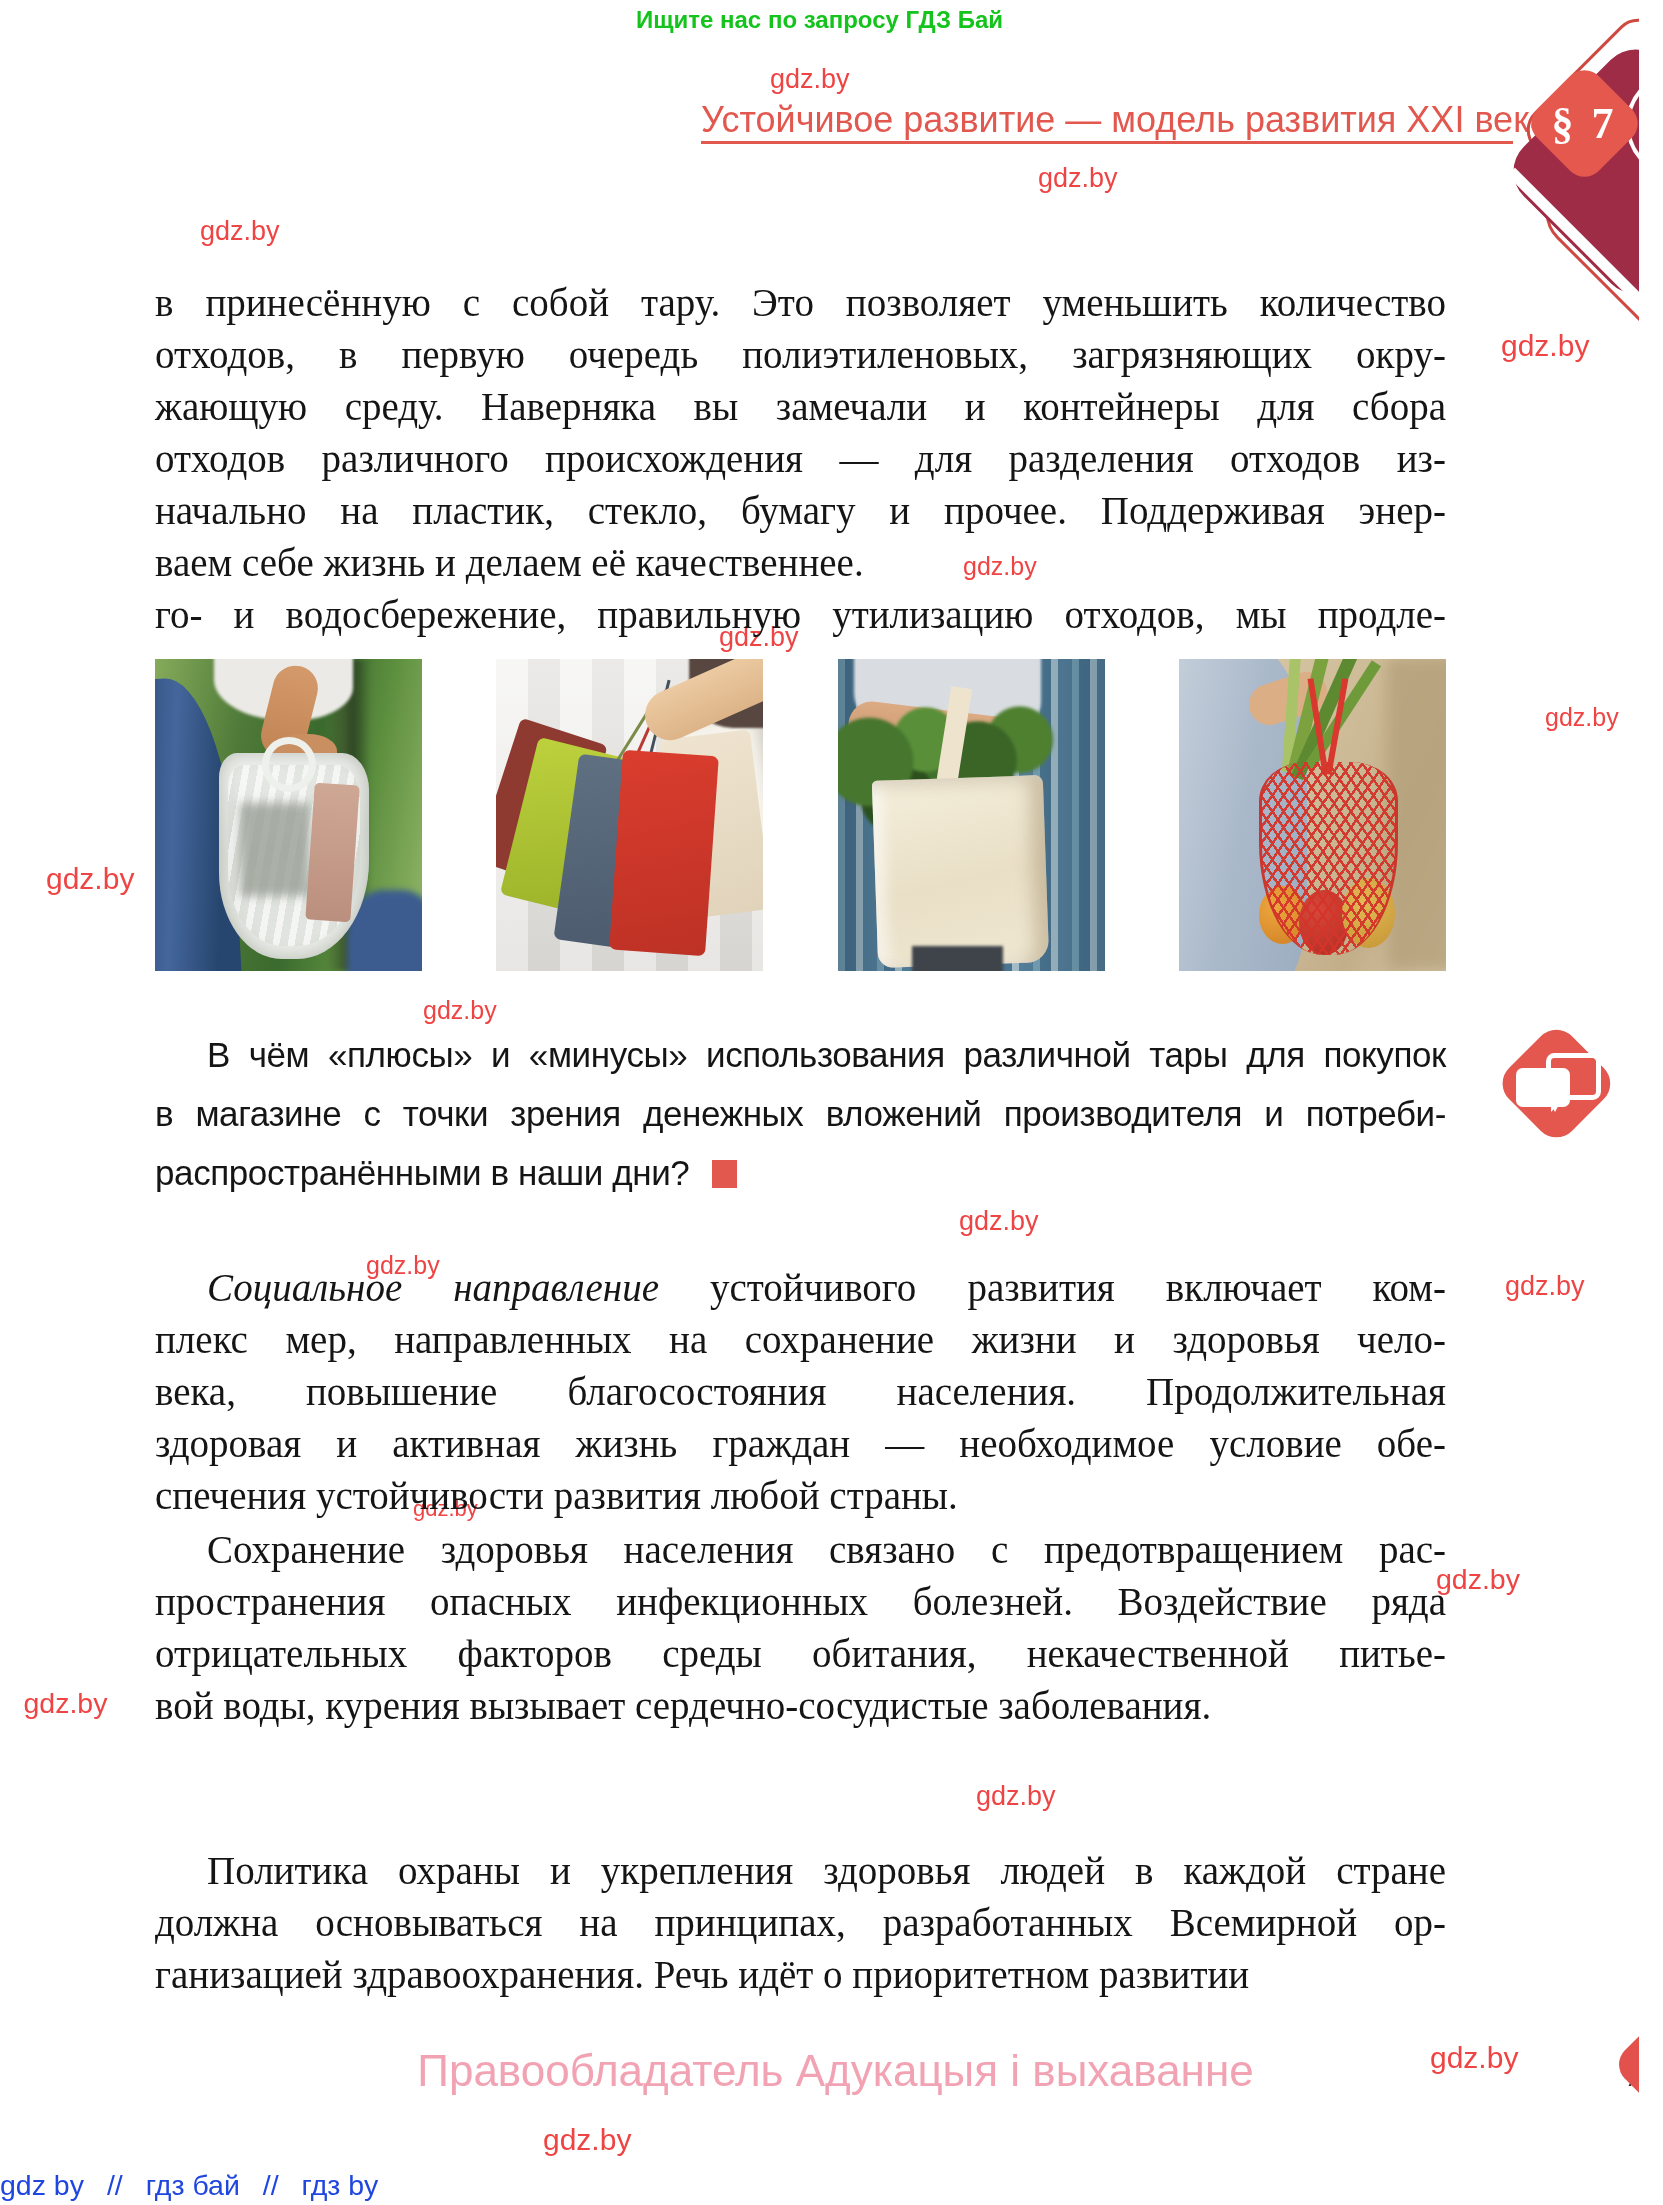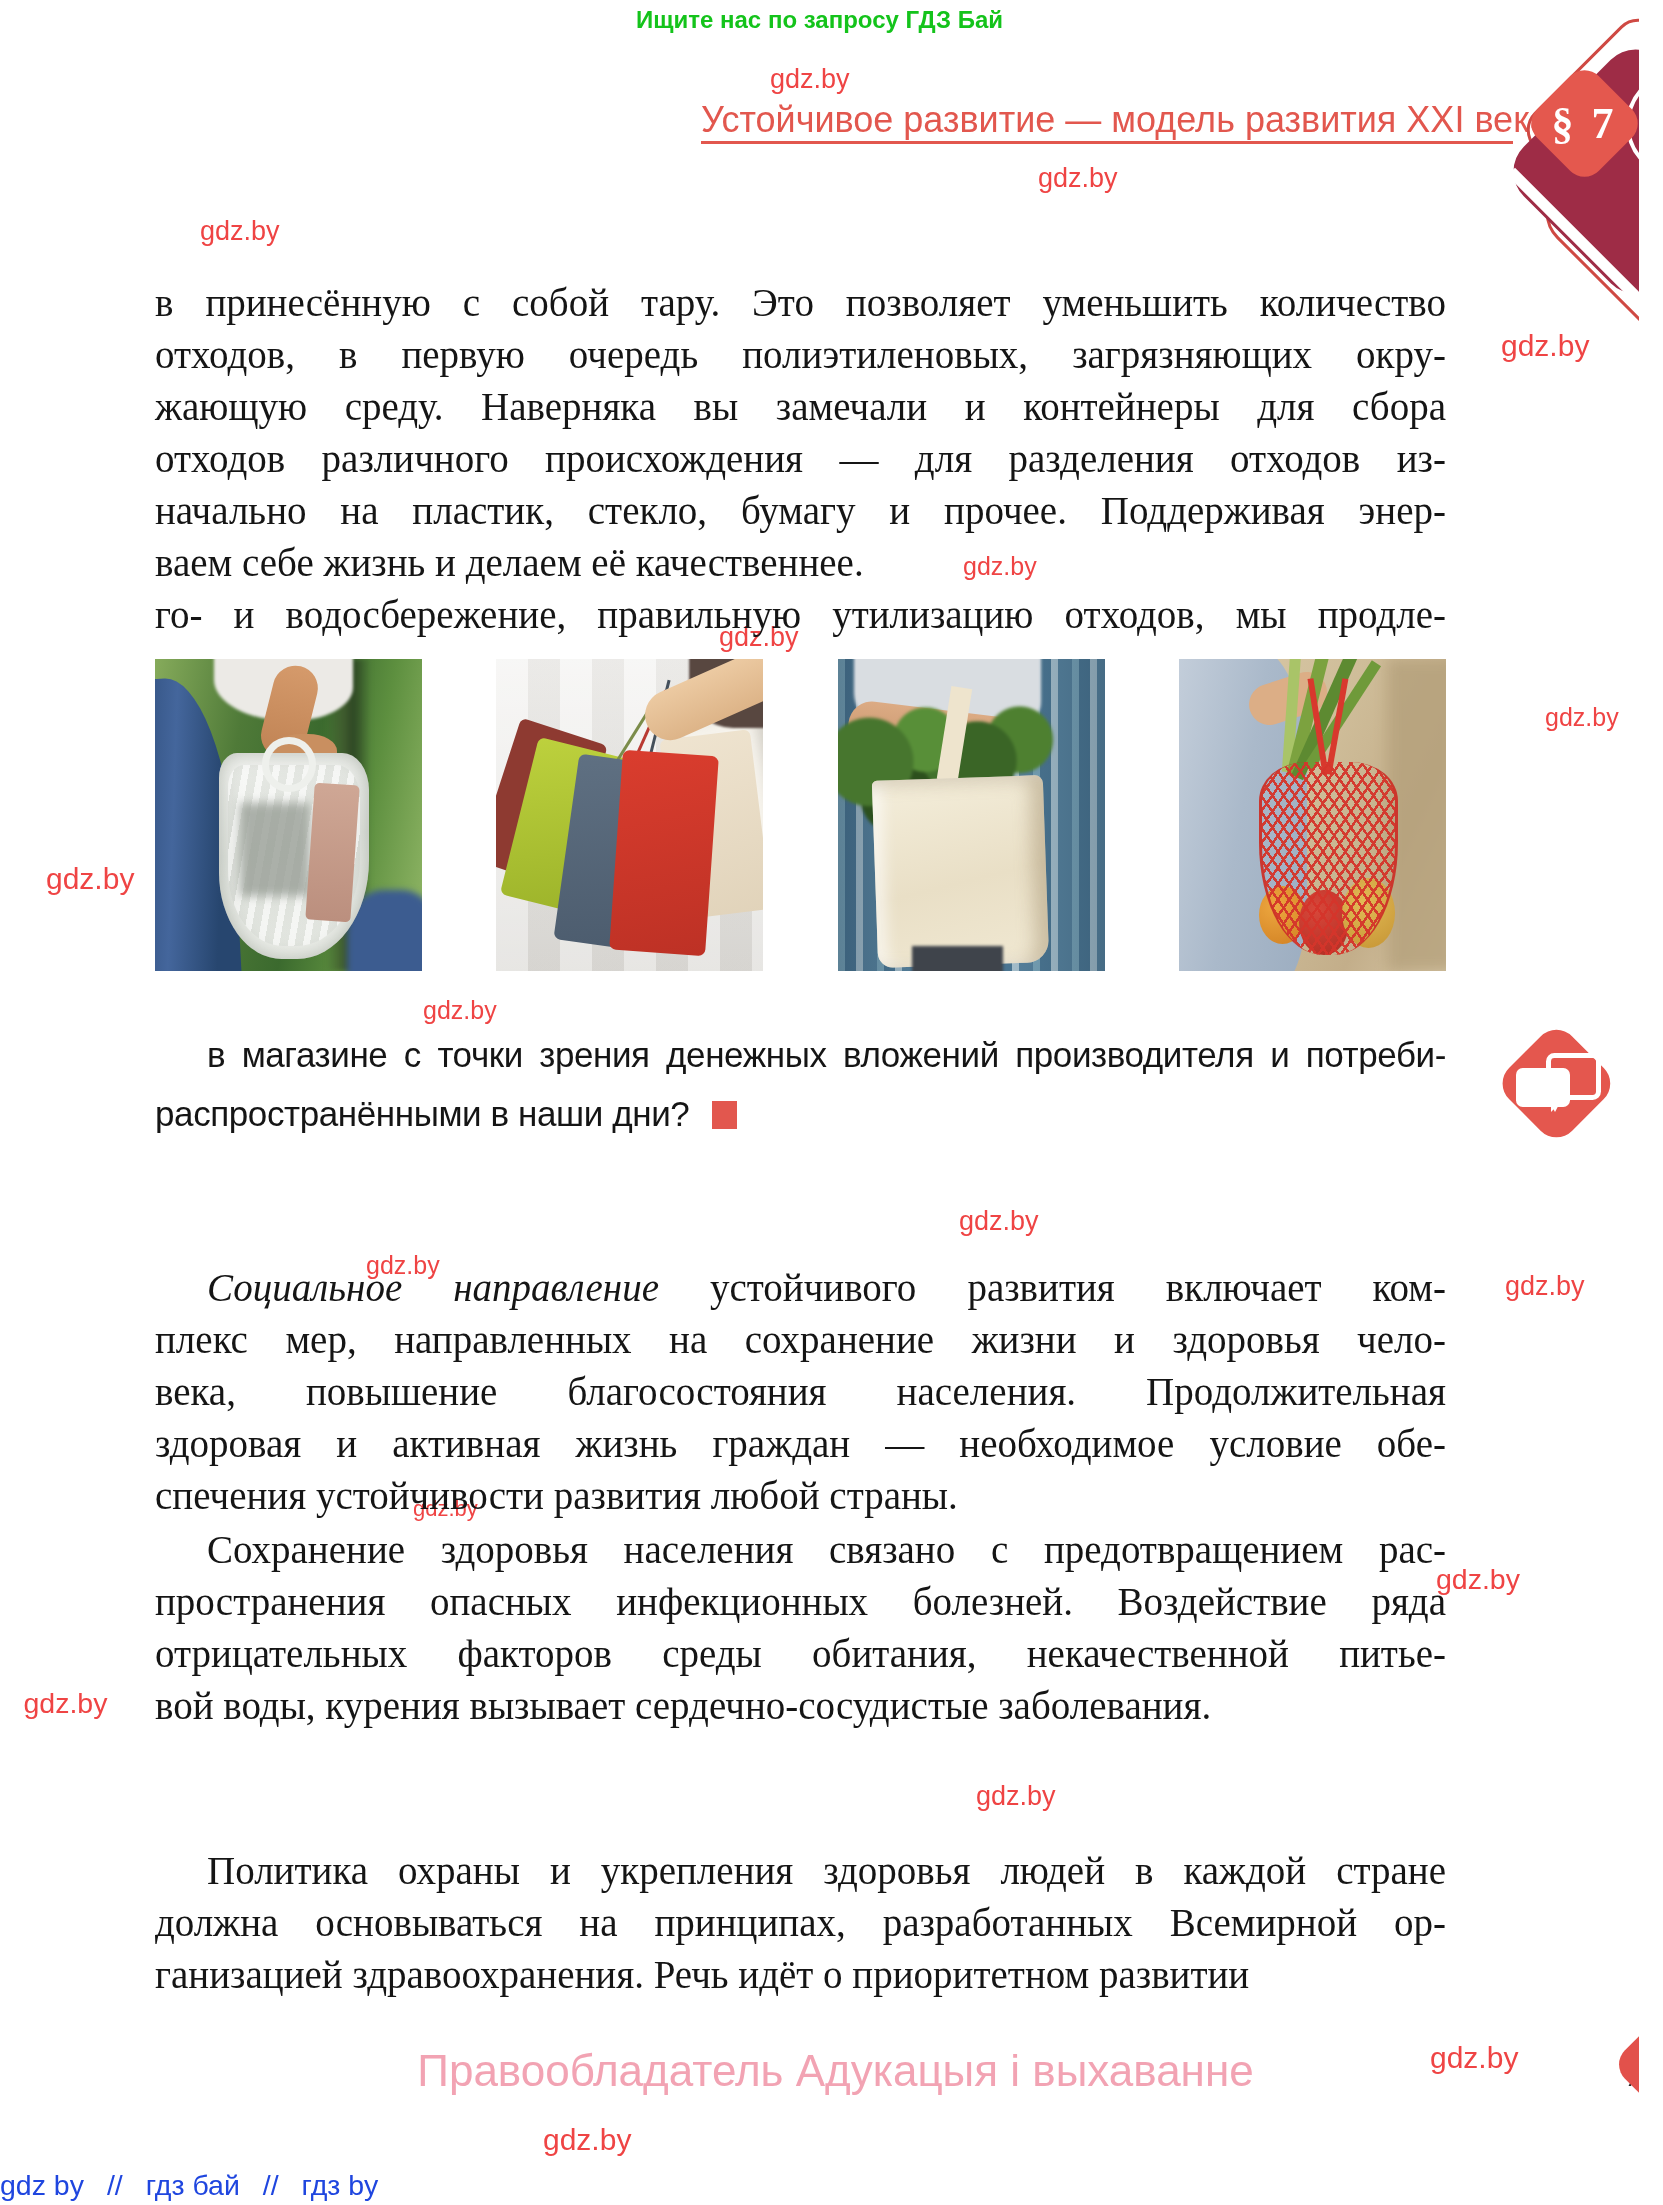--- a/index.html
+++ b/index.html
@@ -227,20 +227,21 @@
       <div class="l net4">
         <div class="l fruitA"></div>
         <div class="l fruitB"></div>
         <div class="l fruitC"></div>
         <div class="l mesh4"></div>
       </div>
     </figure>
   </div>
 
   <div class="para sans ind" style="top:1025px">
+      <div class="pline">В чём «плюсы» и «минусы» использования различной тары для покупок</div>
       <div class="pline">в магазине с точки зрения денежных вложений производителя и потреби-</div>
       <div class="pline last">распространёнными в наши дни? <span class="end-square"></span></div>
     </div>
   <div class="qicon">
     <div class="qicon-diamond"></div>
     <div class="bubble-back"></div>
     <div class="bubble-front"></div>
   </div>
 
   <div class="para serif ind" style="top:1262px">

